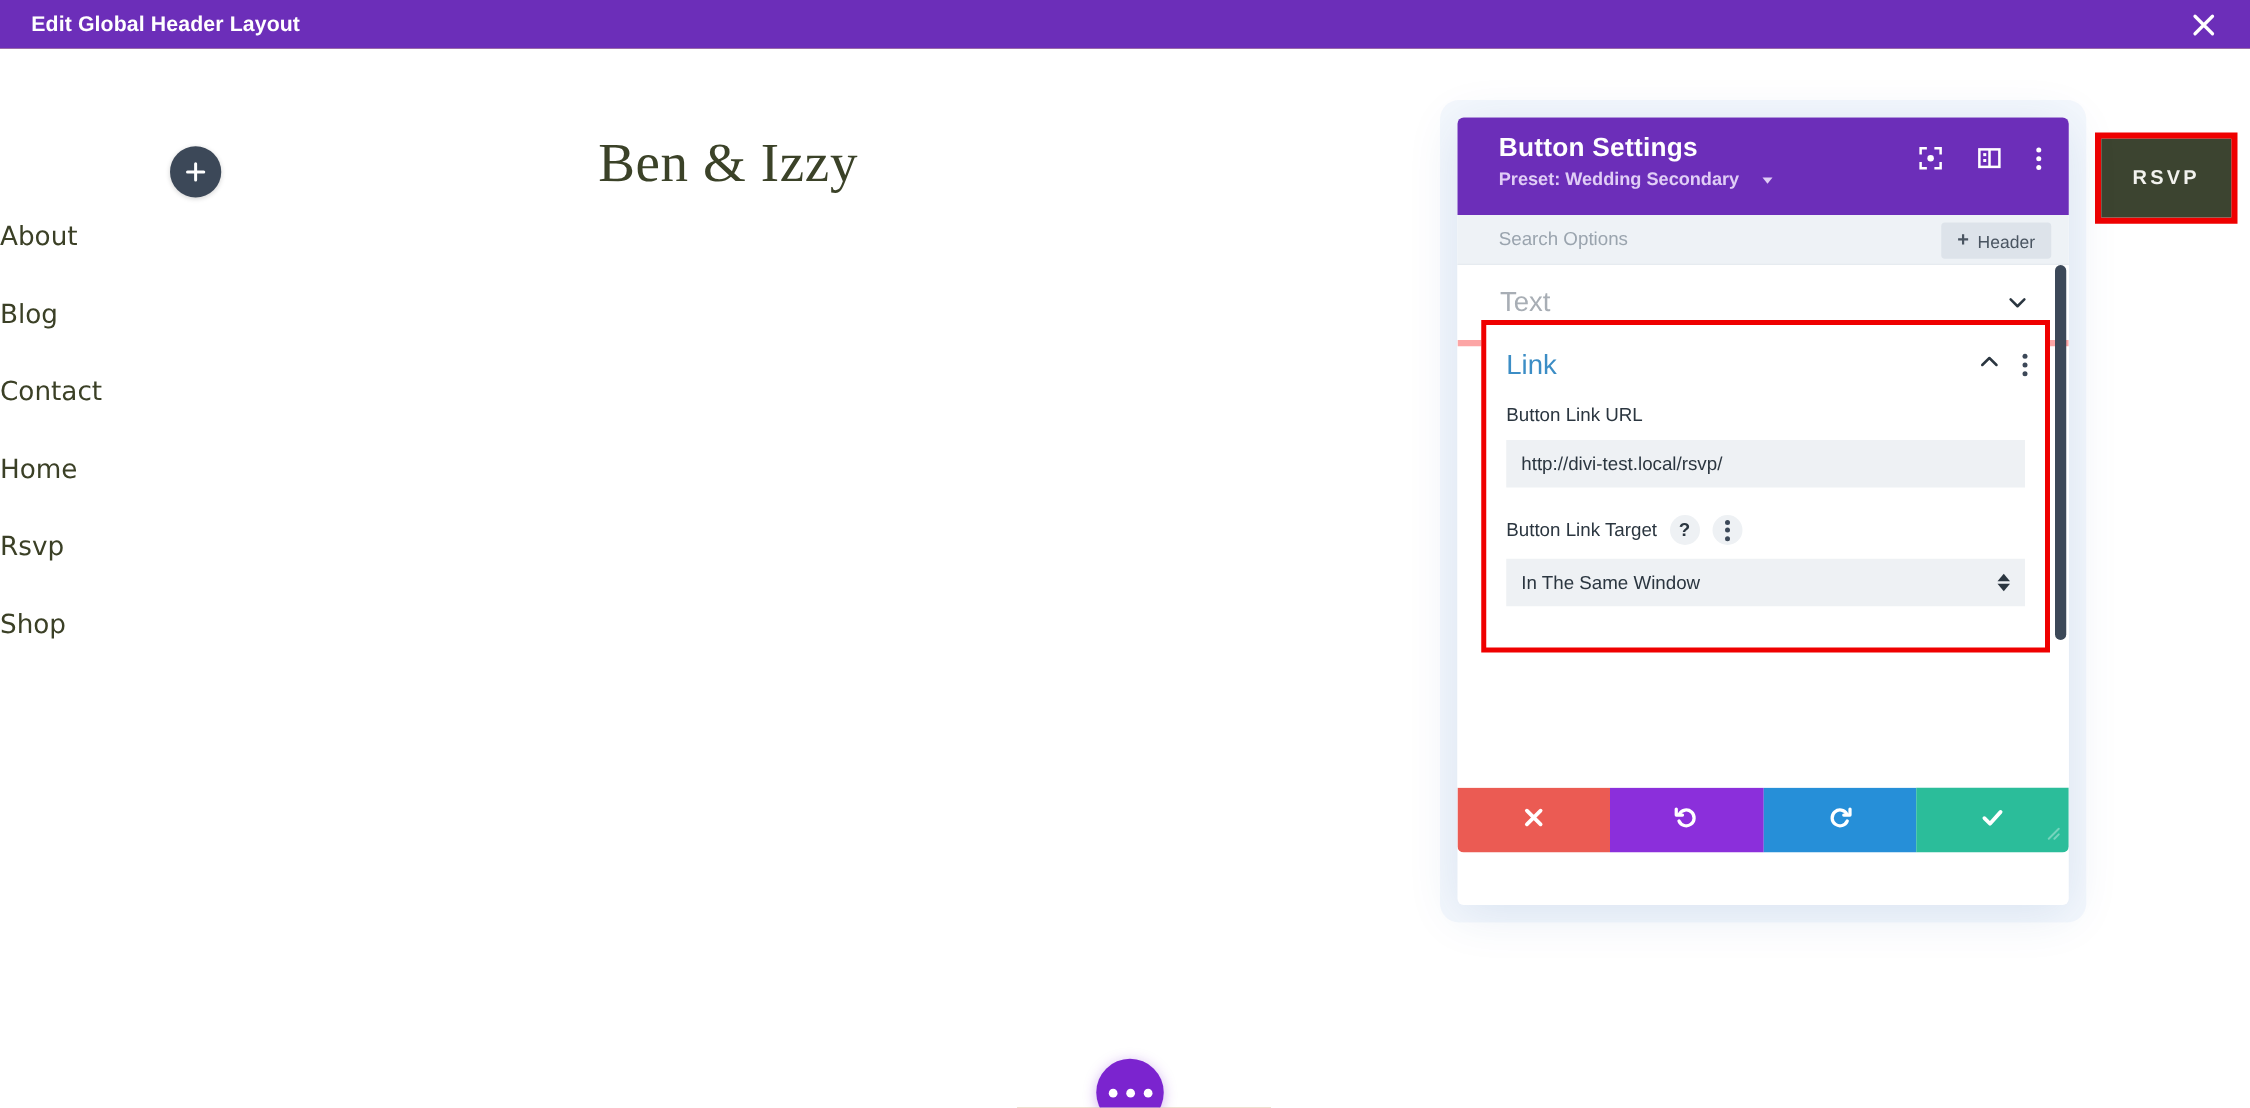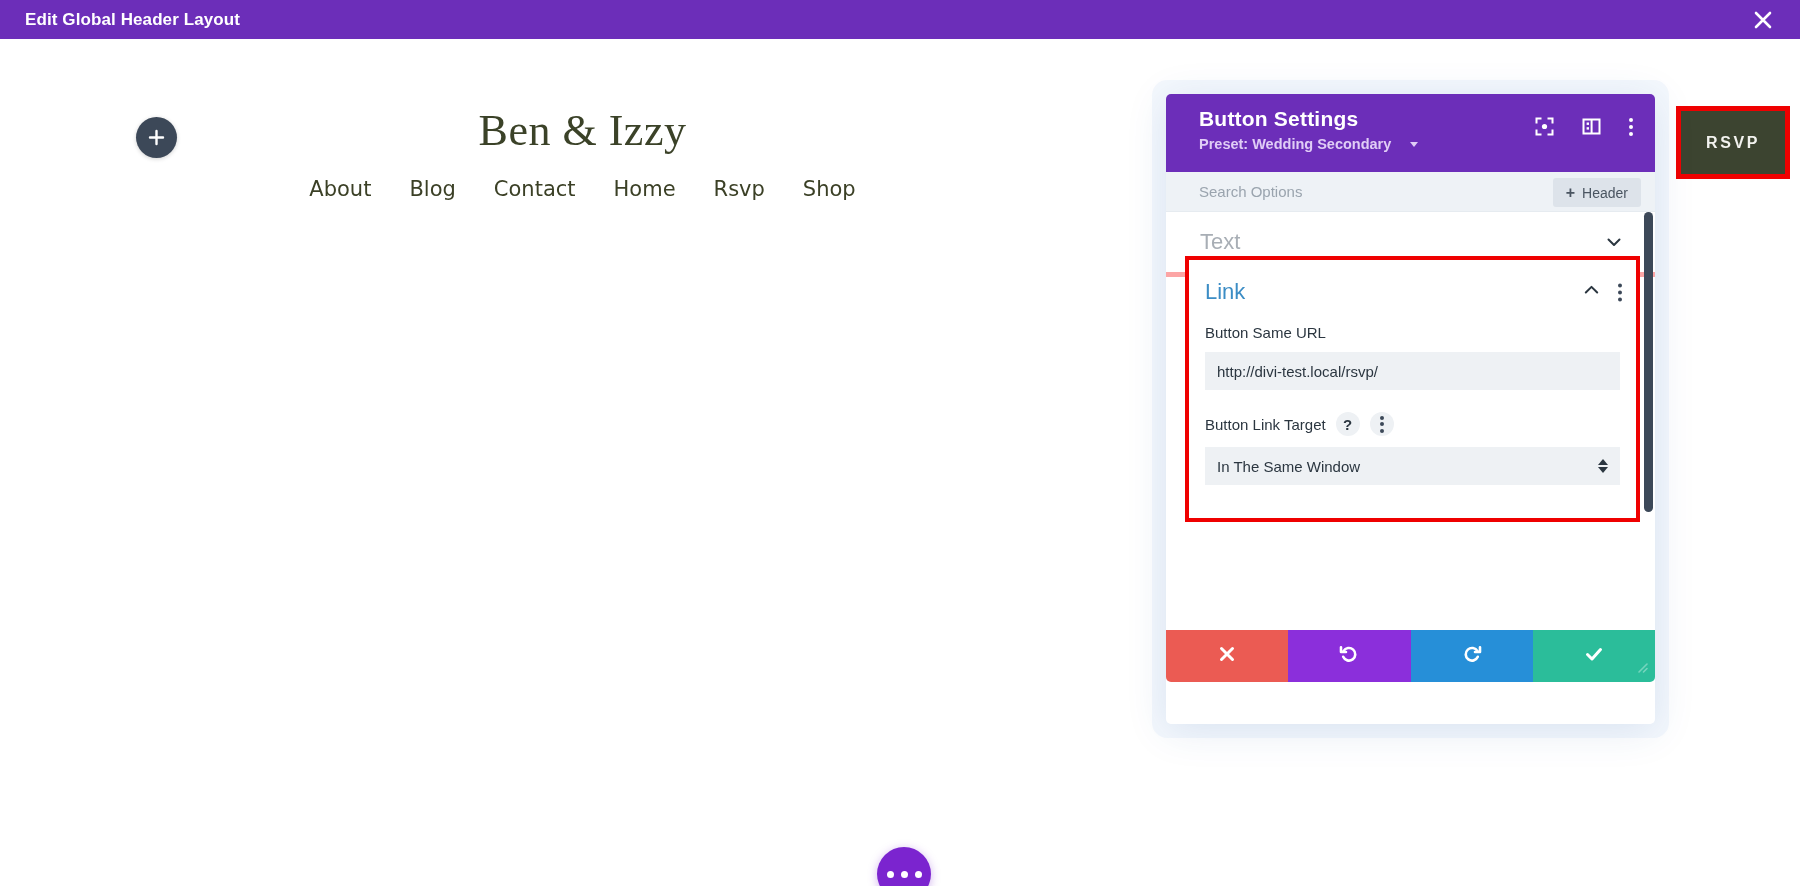--- a/index.html
+++ b/index.html
@@ -48,21 +48,21 @@
   
   .site-logo {
     position:absolute; left:0; top:66px; width:1165px;
     text-align:center;
     font-family:"Liberation Serif", serif;
     font-size:44px; color:#3b4228; letter-spacing:.5px;
     white-space:nowrap;
   }
   .site-nav {
     position:absolute; left:0; top:138px; width:1165px;
-    display:flex; justify-content:center; gap:38px;
+    display:flex; justify-content:center; gap:38px;flex-direction:column;
   }
   .nav-item {
     font-family:"DejaVu Sans", sans-serif;
     font-size:21px; color:#3b4026; cursor:pointer; white-space:nowrap;
   }
 
   
   .rsvp-wrap {
     position:absolute; left:1676px; top:67px;
     border:5px solid #ef0000;
@@ -360,21 +360,21 @@
                     <span></span>
                     <span></span>
                     <span></span>
                   </span>
               </span>
             </div>
           </div>
 
           <div class="field">
             <div class="field-label">
-              <span>Button Same URL</span>
+              <span>Button Link URL</span>
             </div>
             <input class="text-input" type="text" value="http://divi-test.local/rsvp/" style="">
           </div>
 
           <div class="field" style="margin-top:22px;">
             <div class="field-label">
               <span>Button Link Target</span>
               <span class="help-pill">?</span>
               <span class="dots-pill">
                 <span class="vdots vdots-dark">

